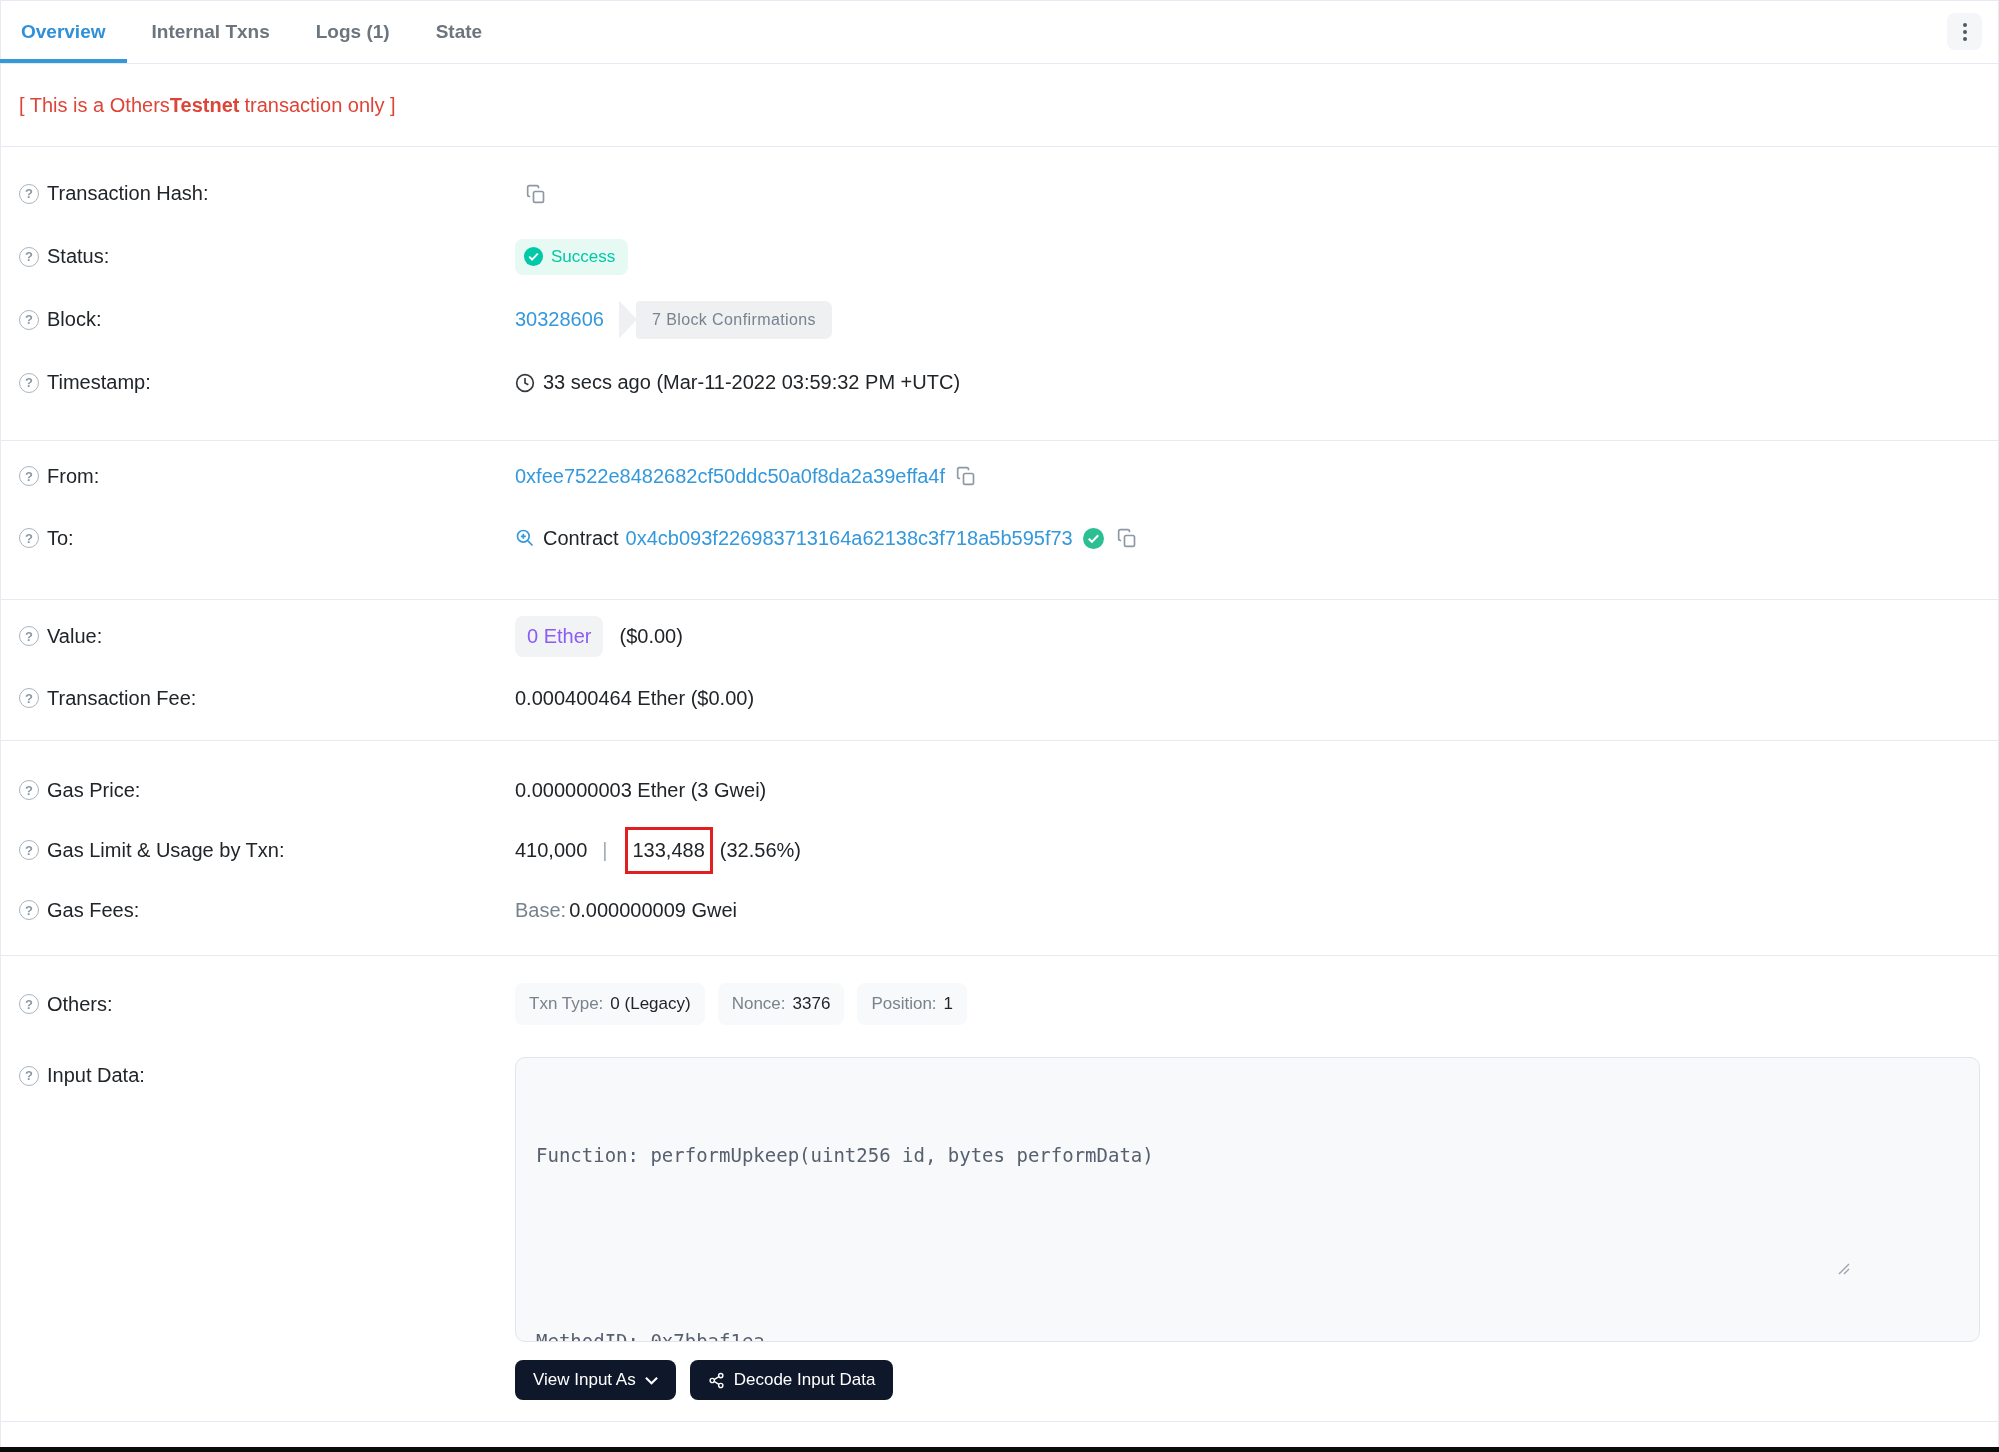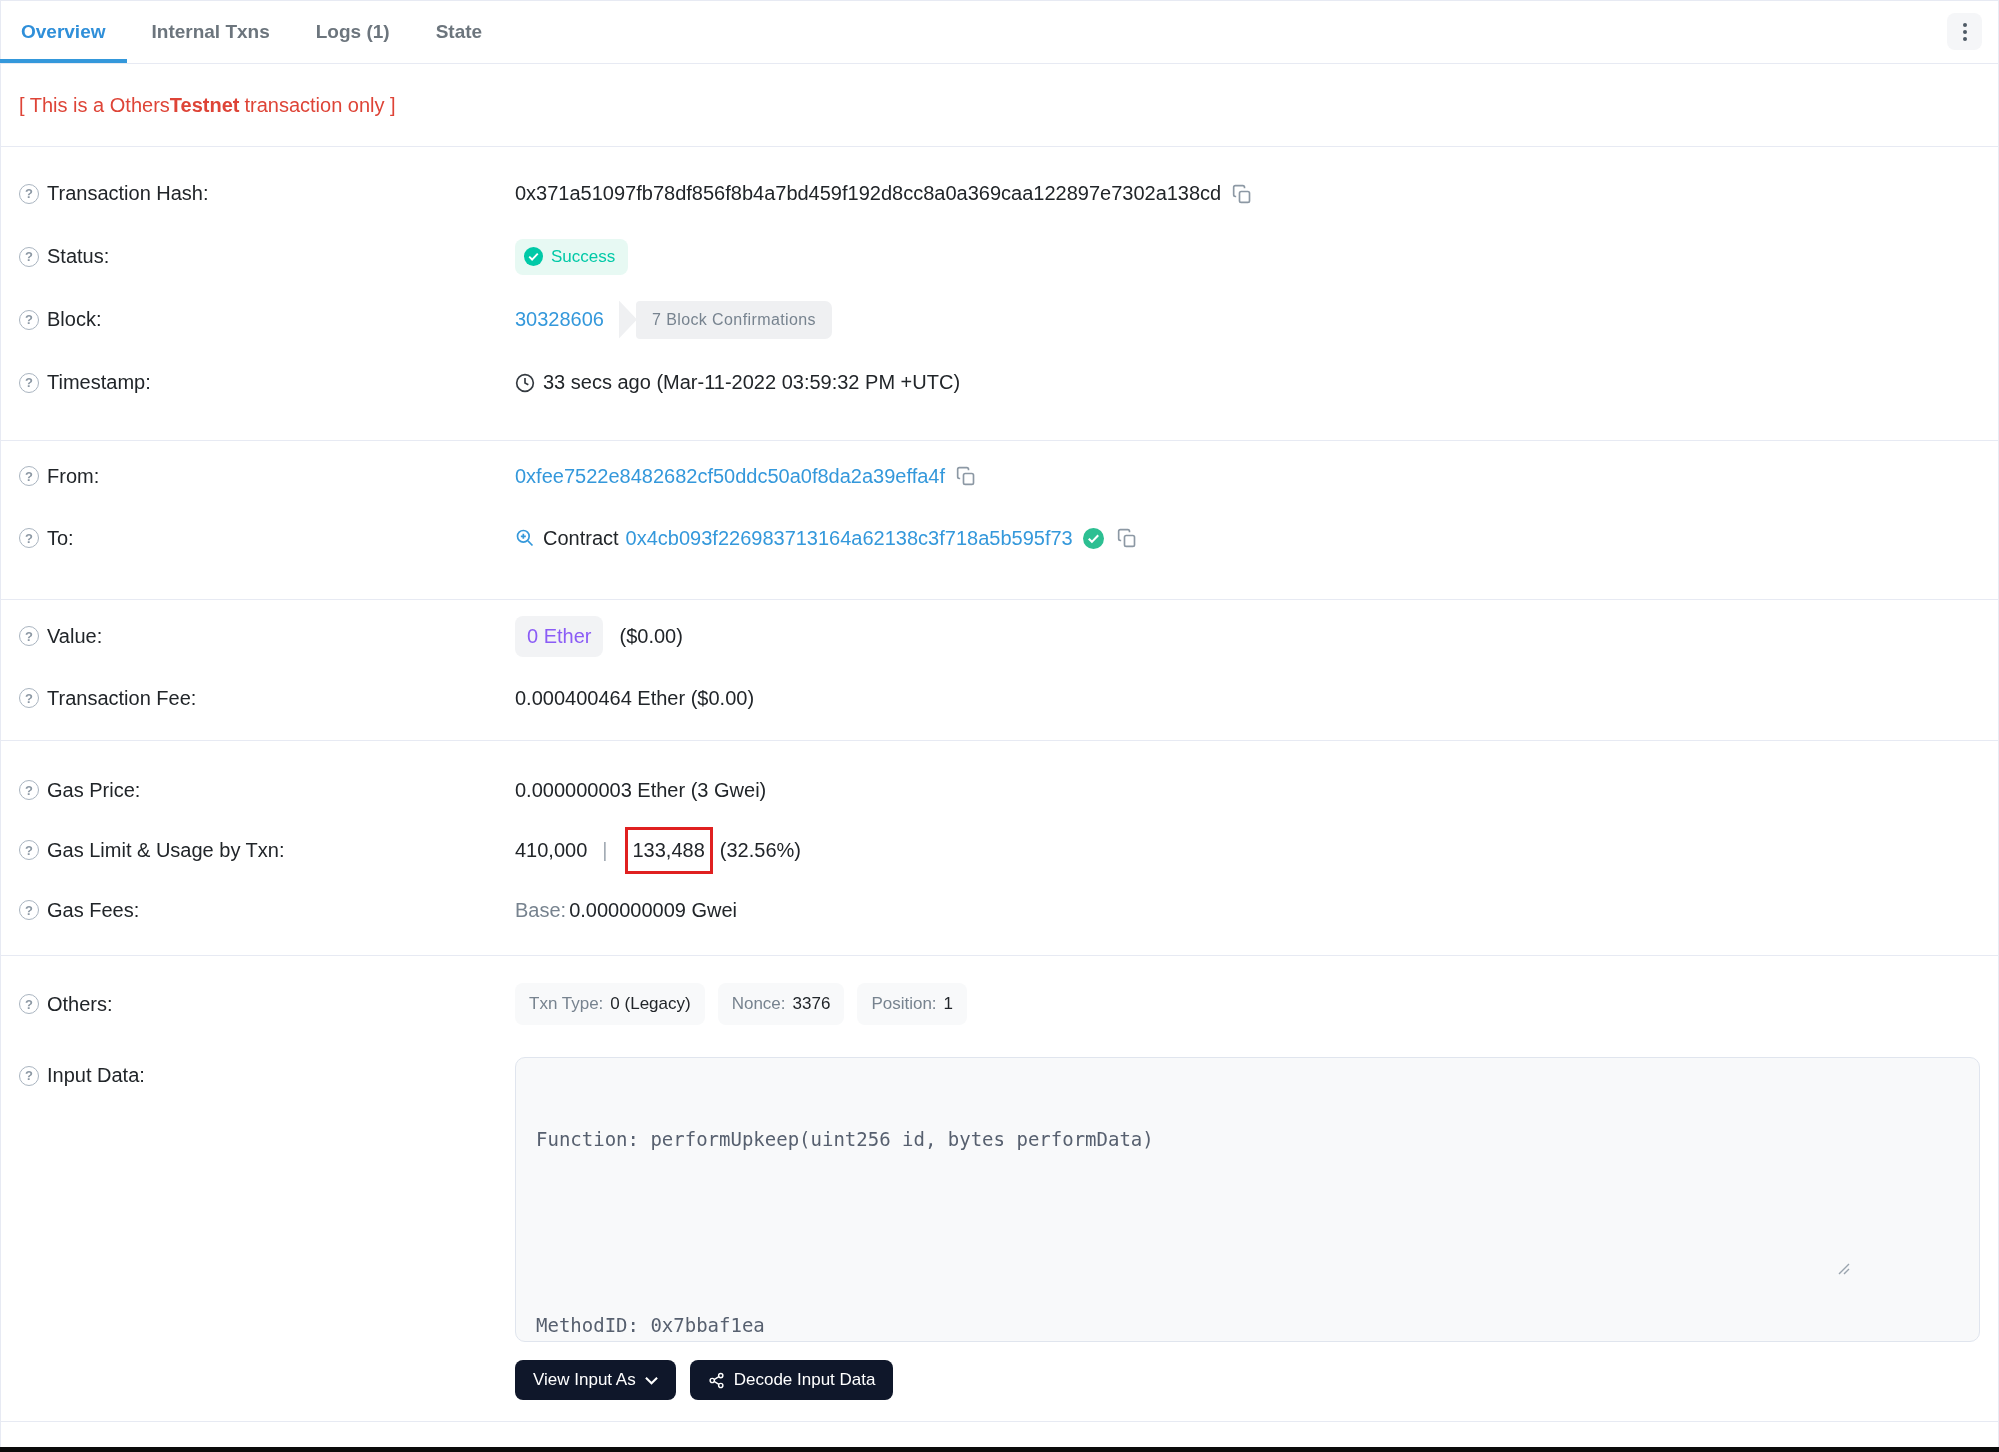--- a/index.html
+++ b/index.html
@@ -52,21 +52,21 @@
   .pill { display:inline-flex; gap:7px; background:#f8f9fa; border-radius:8px; padding:11px 14px; font-size:17px; }
   .pill .pl { color:#77838f; } .pill .pv { color:#212529; }
   .sep-bar { color:#a2aab3; margin:0 15px; }
   .red-box { display:inline-block; border:3px solid #e02020; padding:9px 5px; margin-left:2px; }
   .muted { color:#77838f; margin-right:3px; }
 
   
   .row-input { display:flex; align-items:flex-start; padding-top:22px; }
   .row-input .lbl { padding-top:7px; }
   .inputbox { flex:1; position:relative; height:285px; overflow:hidden; background:#f8f9fa;
-              border:1px solid #e0e5ee; border-radius:10px; padding:4px 20px;
+              border:1px solid #e0e5ee; border-radius:10px; padding:20px 20px;
               font-family:"DejaVu Sans Mono","Liberation Mono",monospace; font-size:19px;
               line-height:31px; color:#57606f; white-space:pre; }
   .mline { height:31px; display:flex; }
   .resize-handle { position:absolute; right:4px; bottom:4px; }
 
   .btnrow { display:flex; margin-top:18px; margin-left:496px; gap:14px; }
   .btn { display:inline-flex; align-items:center; gap:9px; height:40px; padding:0 18px; background:#0f172a;
          color:#fff; font-size:17px; border:none; border-radius:8px; cursor:pointer;
          font-family:"Liberation Sans","DejaVu Sans",sans-serif; }
 
@@ -100,21 +100,20 @@
     <span> transaction only ]</span>
   </div>
 
   <div class="sec sec1">
     <div class="row">
       <div class="lbl">
           <span class="qicon">?</span>
         <span>Transaction Hash:</span>
         </div>
       <div class="val">
-        <span>0x371a51097fb78df856f8b4a7bd459f192d8cc8a0a369caa122897e7302a138cd</span>
         <button class="icon-btn" style="margin-left:11px">
           <svg width="20" height="20" viewBox="0 0 24 24" fill="none" stroke="#8c98a4" stroke-width="2">
               <rect x="9" y="9" width="12" height="13" rx="2"></rect>
               <path d="M5 15H4a2 2 0 0 1-2-2V4a2 2 0 0 1 2-2h9a2 2 0 0 1 2 2v1"></path>
             </svg>
         </button>
       </div>
     </div>
     <div class="row">
       <div class="lbl">

